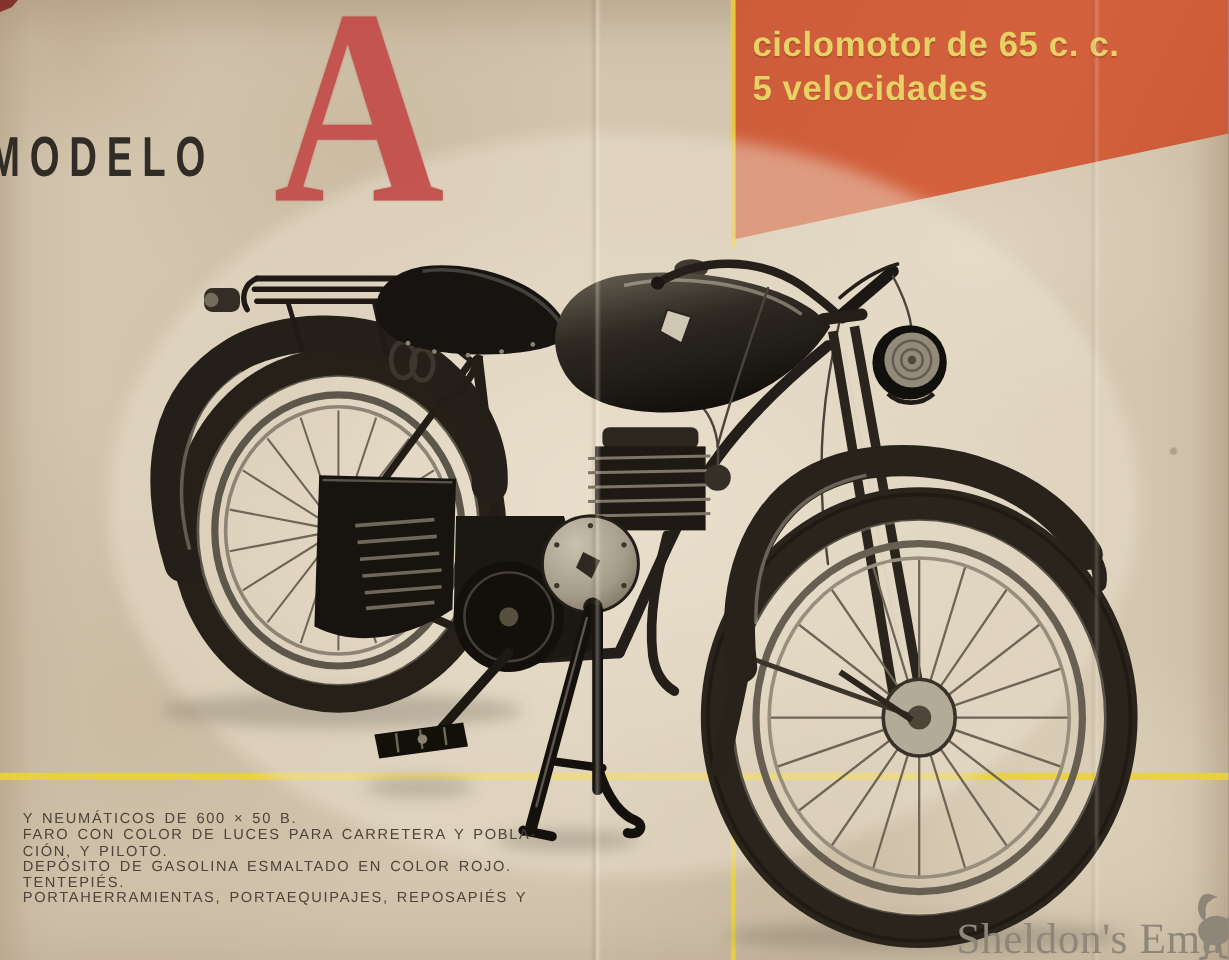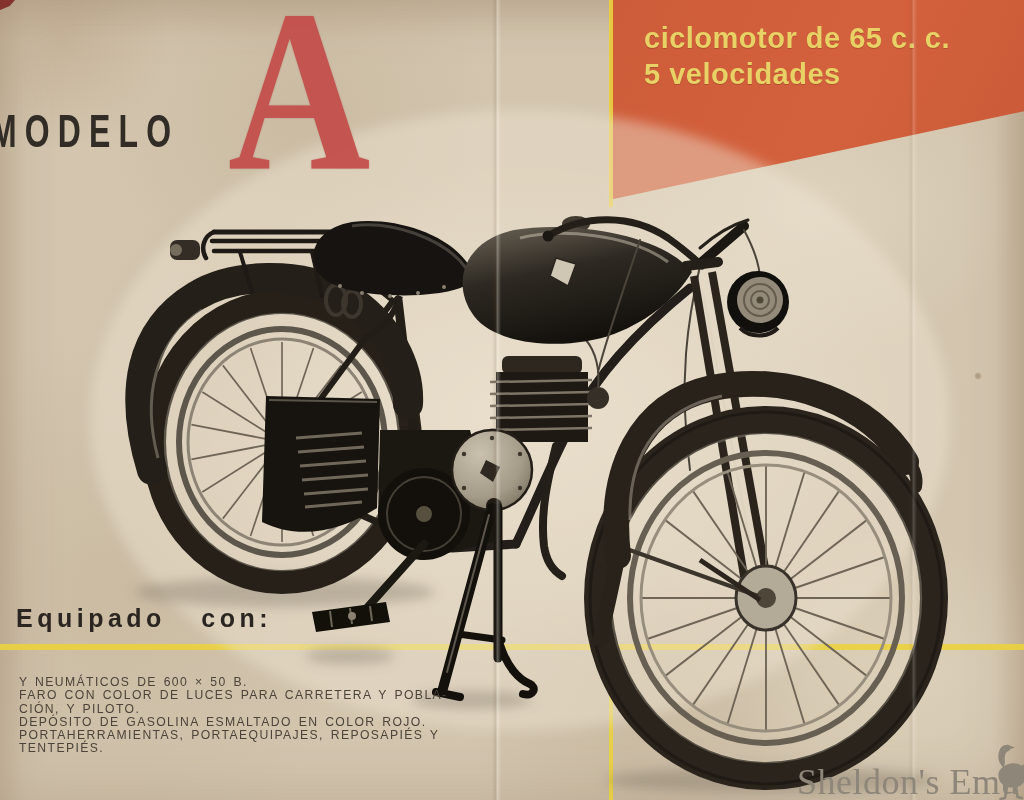--- a/index.html
+++ b/index.html
@@ -26,21 +26,21 @@
   .abs{position:absolute;}
 
   
   #corner-speck{left:0;top:0;width:15px;height:10px;background:#7d2721;
     clip-path:polygon(0 0,100% 0,65% 60%,0 100%);opacity:.9;}
 
   
   #banner{left:610px;top:0;width:414px;height:206px;
     background:linear-gradient(115deg,#cd5c3a 0%, #d4613d 55%, #c95a38 100%);
     clip-path:polygon(0 0,100% 0,100% 54%,0 97%);}
-  #banner-text{padding:20px 0 0 34px;color:#e8d266;font-weight:bold;
+  #banner-text{padding:20px 0 0 17px;color:#e8d266;font-weight:bold;
     font-size:29px;line-height:36px;letter-spacing:.5px;
     text-shadow:0 1px 0 rgba(120,50,25,.35);}
 
   
   .vline{width:4px;background:#e9d03e;opacity:.92;}
   #vline-top{left:609px;top:0;height:207px;}
   #vline-bottom{left:609px;top:645px;height:155px;}
   #hline{left:0;top:644px;width:1024px;height:6px;background:#ead23e;opacity:.9;}
 
   
@@ -326,28 +326,27 @@
   </svg>
 
   <div class="abs crease" id="crease-main"></div>
   <div class="abs crease" id="crease-right"></div>
 
   <div class="abs" id="corner-speck"></div>
 
   <div class="abs" id="modelo">MODELO</div>
   <div class="abs" id="big-a">A</div>
 
-  <div class="abs" id="equip-heading">Equipado con:</div>
   <div class="abs" id="features">
     <div class="fline">Y NEUMÁTICOS DE 600 × 50 B.</div>
     <div class="fline">FARO CON COLOR DE LUCES PARA CARRETERA Y POBLA-</div>
     <div class="fline">CIÓN, Y PILOTO.</div>
     <div class="fline">DEPÓSITO DE GASOLINA ESMALTADO EN COLOR ROJO.</div>
+    <div class="fline">TENTEPIÉS.</div>
     <div class="fline">PORTAHERRAMIENTAS, PORTAEQUIPAJES, REPOSAPIÉS Y</div>
-    <div class="fline">TENTEPIÉS.</div>
   </div>
 
   <div class="abs" id="watermark-text">Sheldon's Emu</div>
   <svg class="abs" id="emu" width="60" height="62" viewBox="0 0 60 62">
     <g fill="#8d8679" stroke="none">
       <path d="M 30 27 C 38 23 47 26 50 33 C 52 40 48 47 41 49 C 33 51 25 48 23 41 C 21 35 24 30 30 27 Z"></path>
       <path d="M 28 30 C 22 25 21 18 24 11 C 25.5 8 29 6 32 7.5 C 35 9 35 12 32.5 13 C 29.5 14 28 18 29 24 Z"></path>
       <path d="M 31 6.5 L 39 9.5 L 31.5 12 Z"></path>
       <path d="M 45 28 L 53 23 L 48 31 Z"></path>
       <path d="M 49 34 L 57 32 L 51 38 Z"></path>

